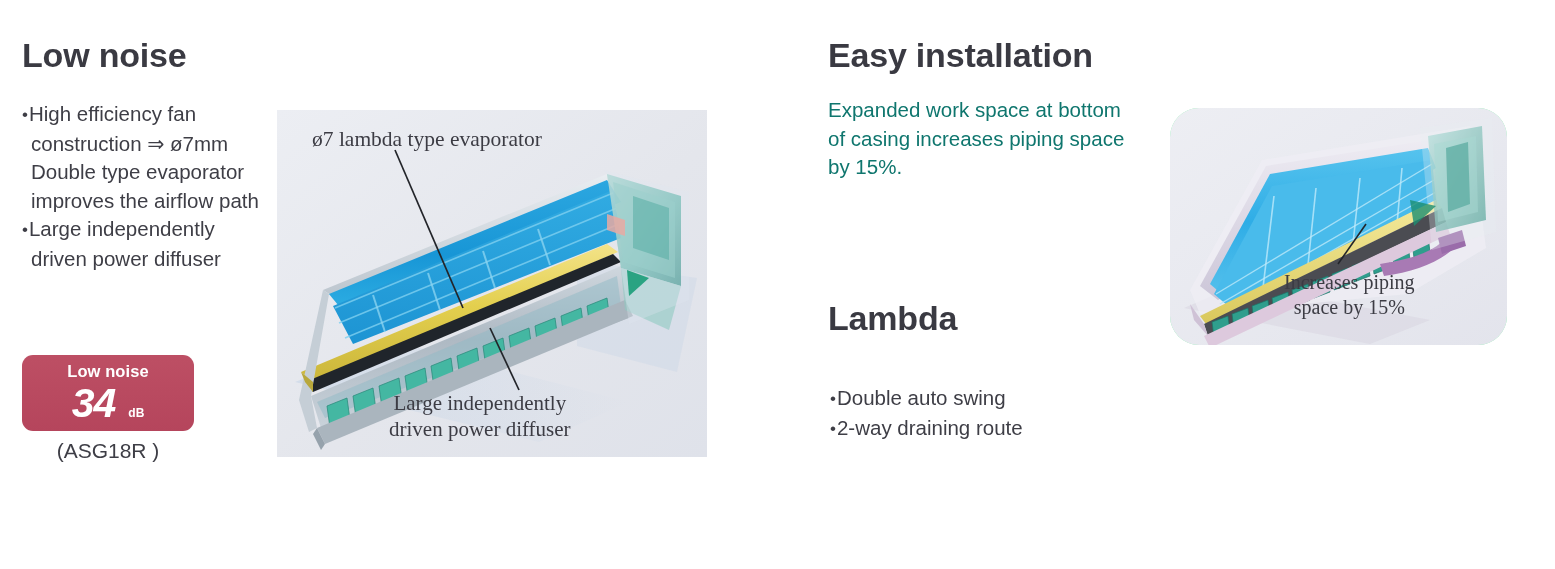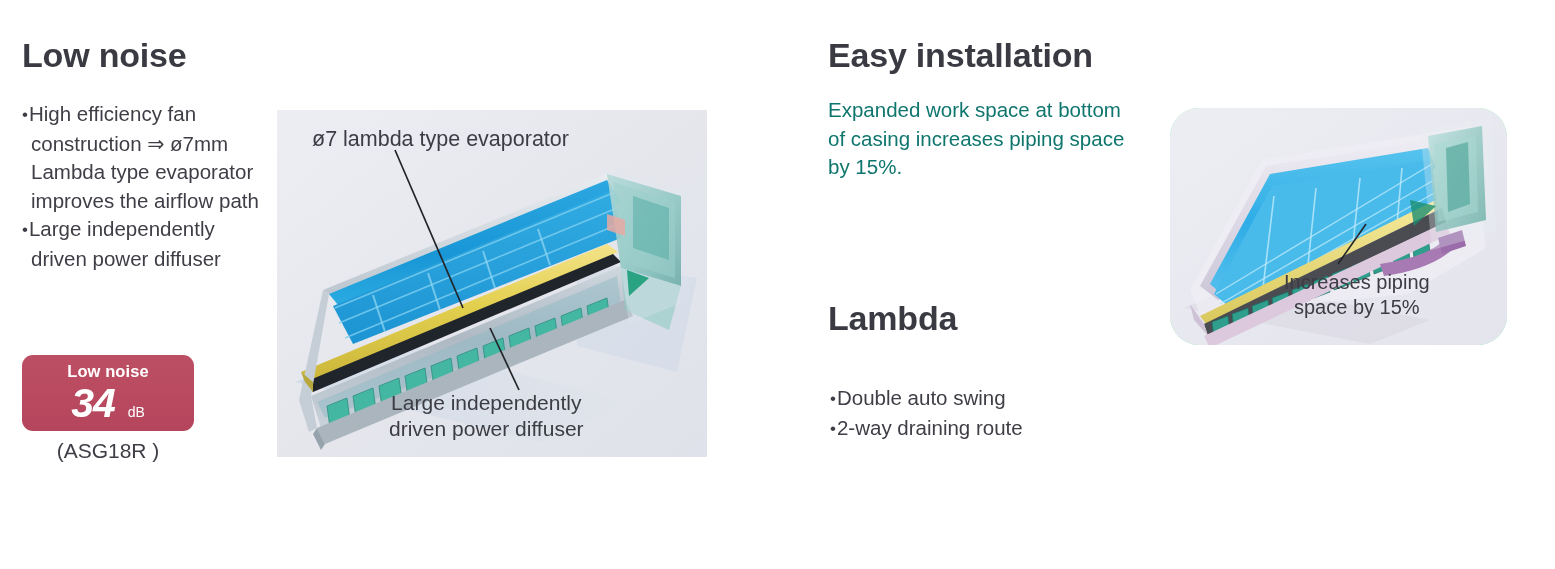--- a/index.html
+++ b/index.html
@@ -69,22 +69,22 @@
   }
   #badge-number{
     font-size:41px;
     font-weight:bold;
     font-style:italic;
     letter-spacing:-1px;
     line-height:46px;
     vertical-align:baseline;
   }
   #badge-unit{
-    font-size:14px;
-    font-weight:normal;
+    font-size:12px;
+    font-weight:bold;
     letter-spacing:0px;
     margin-left:13px;
     vertical-align:baseline;
   }
   #badge-model{
     margin-top:8px;
     text-align:center;
     font-size:21px;
     color:#3e3e46;
     width:172px;
@@ -95,20 +95,21 @@
   #easy-title{position:absolute;left:0;top:0;}
   #easy-body{position:absolute;left:0;top:58px;width:300px;}
   #others-title{position:absolute;left:0;top:263px;}
   #others-bullets{position:absolute;left:2px;top:346px;width:300px;}
 
   
   .panel{
     position:absolute;
     background:#86efac;
     overflow:hidden;
+    font-family:Liberation Serif, serif;
   }
   #panel-left{left:277px;top:110px;width:430px;height:347px;}
   #panel-right{left:1170px;top:108px;width:337px;height:237px;border-radius:29px;}
 
   .panel-caption{
     position:absolute;
     color:#3c3c44;
     font-size:21px;
     line-height:26px;
     white-space:pre-line;
@@ -120,21 +121,21 @@
 </style>
 </head>
 <body>
 
 <div class="page">
 
   <div id="left-col">
     <h2 id="left-title" class="section-title">Low noise</h2>
 
     <ul id="left-bullets" class="bullet-list">
-      <li>High efficiency fan construction ⇒ ø7mm Lambda type evaporator improves the airflow path</li>
+      <li>High efficiency fan construction ⇒ ø7mm Double type evaporator improves the airflow path</li>
       <li>Large independently driven power diffuser</li>
     </ul>
   </div>
 
   <div id="badge-wrap">
     <div id="badge">
       <div id="badge-label">Low noise</div>
       <div id="badge-value-row">
         <span id="badge-number">34</span><span id="badge-unit">dB</span>
       </div>

